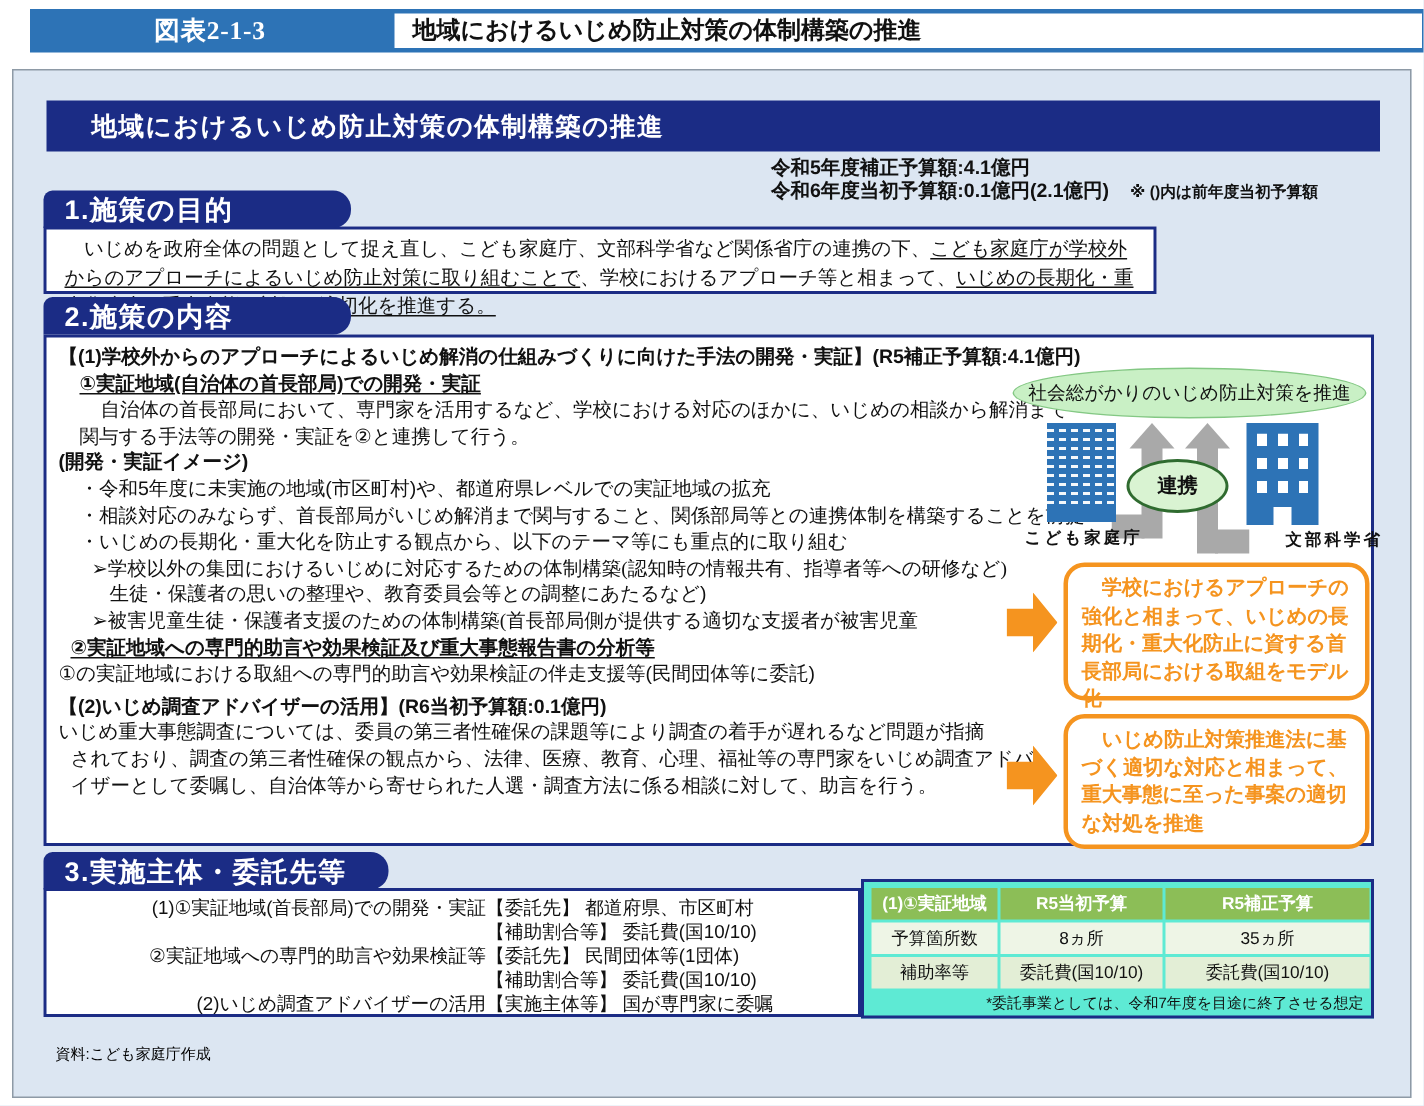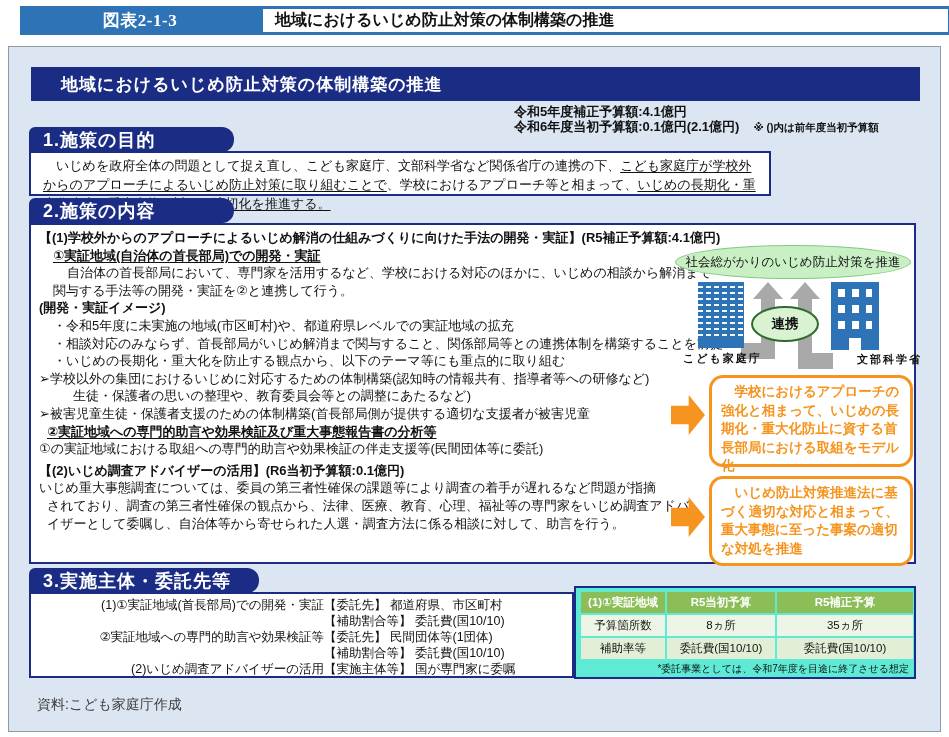--- a/index.html
+++ b/index.html
@@ -43,21 +43,21 @@
   #sec1-head{left:20px;top:80px;width:205px;}
   #sec1-box{left:20px;top:104px;width:742px;height:45px;}
   #sec1-box p{margin:0;padding:3px 12px 0 12px;font-size:13px;line-height:19px;text-indent:1em;}
   .u{text-decoration:underline;text-underline-offset:2px;}
   
   #sec2-head{left:20px;top:151px;width:205px;}
   #sec2-box{left:20px;top:176px;width:887px;height:341px;}
   .s2-text{position:absolute;left:8px;top:4px;width:690px;font-size:13px;line-height:17.6px;}
   .s2-line{white-space:nowrap;}
   .b{font-weight:bold;}
-  .ml1{margin-left:14px;} .ml2{} .ml3{margin-left:34px;} .ml4{margin-left:28px;} .ml5{margin-left:8px;} .ml6{}
+  .ml1{margin-left:14px;} .ml2{margin-left:22px;font-family:Liberation Serif, serif;} .ml3{margin-left:34px;} .ml4{margin-left:28px;} .ml5{margin-left:8px;} .ml6{}
   .mt{margin-top:4px;}
   
   .banner{position:absolute;left:644px;top:20px;width:234px;height:32px;background:var(--banner);
     border:1px solid #84c884;border-radius:50%;display:flex;align-items:center;justify-content:center;
     font-size:12.5px;color:#111;}
   .bldg{position:absolute;background:var(--bar-blue);}
   .bldg-left{left:667px;top:57px;width:46px;height:66px;
     background-image:
       linear-gradient(to bottom, rgba(0,0,0,0) calc(100% - 9px), var(--bar-blue) calc(100% - 9px)),
       repeating-linear-gradient(90deg, rgba(0,0,0,0) 0 5px, var(--bar-blue) 5px 8px),
@@ -95,21 +95,21 @@
   
   #table-box{position:absolute;left:565px;top:539px;width:342px;height:93px;background:#5eead4;
     border:2px solid var(--navy);box-sizing:border-box;padding:4px 5px 2px 5px;}
   .gtable{display:grid;grid-template-columns:84px 108px 136px;gap:2px;}
   .gcell{display:flex;align-items:center;justify-content:center;font-size:11.5px;height:21px;}
   .gth{background:var(--green-dark);color:#fff;font-weight:bold;}
   .gr1{background:var(--green-row1);}
   .gr2{background:var(--green-row2);}
   .gnote{font-size:10px;text-align:right;margin-top:3px;white-space:nowrap;}
   
-  .source{position:absolute;left:28px;top:649px;font-size:14px;color:#404040;}
+  .source{position:absolute;left:28px;top:649px;font-size:10px;color:#000000;}
 </style>
 </head>
 <body>
 
 <div class="fig-header">
   <div class="fig-tag">図表2-1-3</div>
   <div class="fig-title-box">地域におけるいじめ防止対策の体制構築の推進</div>
 </div>
 
 <div class="panel">

